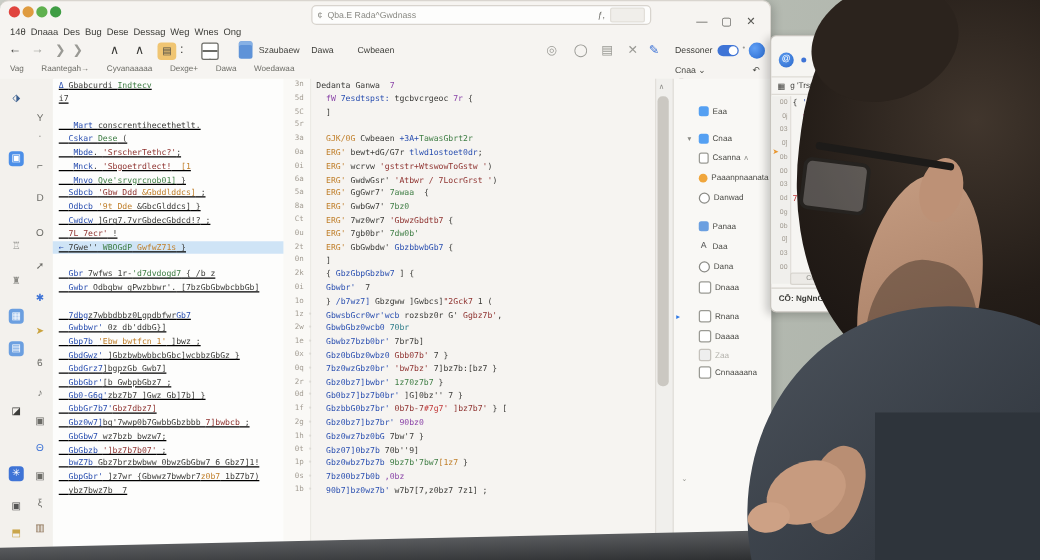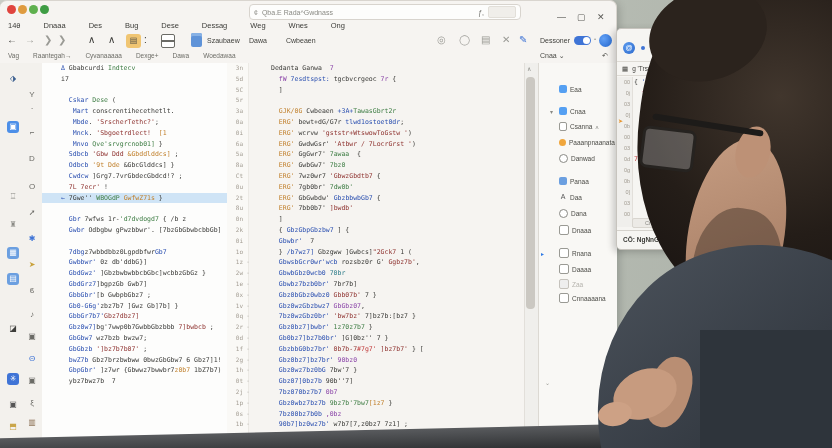--- a/index.html
+++ b/index.html
@@ -11,21 +11,21 @@
     background:#f6f4f1;border-radius:7px 7px 0 0;border:1px solid #d9d5cf;border-left:none;
     box-shadow:2px 2px 8px rgba(0,0,0,.18);}
   .titlebar{position:absolute;left:0;top:0;width:100%;height:18px;}
   .tl{position:absolute;top:4px;width:9px;height:9px;border-radius:50%;}
   .addressbar{position:absolute;left:249px;top:3px;width:262px;height:14px;background:#fdfdfc;
     border:1px solid #d8d4ce;border-radius:4px;font-size:7px;color:#8a8a84;
     display:flex;align-items:center;padding:0 4px;gap:4px;}
   .addr-action{margin-left:auto;color:#6b6b66;}
   .addr-box{width:26px;height:10px;background:#f0eeea;border:1px solid #e2dfd9;border-radius:2px;}
   .winctl{position:absolute;top:11px;font-size:9px;color:#5a5a56;}
-  .menubar{position:absolute;left:8px;top:18px;height:13px;display:flex;gap:23px;
+  .menubar{position:absolute;left:8px;top:18px;height:13px;display:flex;gap:4px;
     font-size:7.5px;color:#3c3c38;align-items:center;}
   .toolbar{position:absolute;left:0;top:31px;width:100%;height:19px;font-size:7px;color:#3e3e3a;}
   .tb{position:absolute;top:2px;font-size:10px;color:#9a9a95;}
   .tb.dark{color:#3a3a37;}
   .tb-hl{position:absolute;left:126px;top:2px;width:15px;height:14px;background:#f0c572;
     border-radius:3px;color:#4a4a45;font-size:8px;text-align:center;line-height:14px;}
   .tb-grid{position:absolute;left:161px;top:2px;width:12px;height:12px;border:1px solid #6b6b66;
     border-radius:2px;background:linear-gradient(#fff 45%,#6b6b66 45%,#6b6b66 55%,#fff 55%),
     linear-gradient(90deg,#fff 45%,#6b6b66 45%,#6b6b66 55%,#fff 55%);}
   .tb-doc{position:absolute;left:191px;top:1px;width:11px;height:14px;background:#5f93d8;
@@ -39,30 +39,30 @@
     background:radial-gradient(circle at 35% 35%,#61a0f5,#2668cf);}
   .crumbs{position:absolute;left:8px;top:51px;display:flex;gap:14px;font-size:6.5px;color:#6d6d67;}
   .panel-head{position:absolute;top:51px;font-size:7px;color:#4a4a45;}
   
   .strip{position:absolute;left:0;top:62px;width:42px;height:386px;background:#f3f1ed;
     border-right:1px solid #e2dfd9;}
   .strip-ic{position:absolute;width:12px;height:12px;font-size:8px;line-height:12px;
     text-align:center;border-radius:3px;}
   .editor-left{position:absolute;left:42px;top:62px;width:185px;height:386px;background:#fdfdfc;
     overflow:hidden;font-family:"DejaVu Sans Mono",monospace;font-size:6.5px;}
-  .lp-line{height:10.8px;line-height:10.8px;white-space:pre;padding-left:19px;}
+  .lp-line{height:10.8px;line-height:10.8px;white-space:pre;padding-left:5px;text-decoration:underline;}
   .lp-line.sel{background:#cfe4f6;}
   .gutter-bg{position:absolute;left:227px;top:62px;width:21px;height:386px;background:#faf9f6;
     border-right:1px solid #eceae5;}
   .editor-mid{position:absolute;left:227px;top:62px;width:297px;height:386px;overflow:hidden;
     font-family:"DejaVu Sans Mono",monospace;font-size:6.5px;}
   .mp-line{height:10.8px;line-height:10.8px;white-space:pre;display:flex;}
   .mp-num{width:16px;text-align:right;color:#a39d93;font-size:6px;flex:none;}
   .mp-dot{width:10px;text-align:center;color:#b2afa9;font-size:6px;flex:none;}
-  .mp-code{white-space:pre;margin-left:18px;}
+  .mp-code{white-space:pre;}
   .scrollbar{position:absolute;left:524px;top:62px;width:13px;height:386px;background:#f0efec;
     border-left:1px solid #e2dfda;}
   .sb-arrow{position:absolute;left:527px;top:64px;font-size:6px;color:#8a8a85;}
   .sb-thumb{position:absolute;left:526px;top:76px;width:9px;height:232px;background:#cbc8c2;
     border-radius:4px;}
   .panel{position:absolute;left:538px;top:62px;width:78px;height:386px;background:#f9f8f5;
     border-left:1px solid #dcd9d3;}
   .tree-row{position:absolute;display:flex;align-items:center;gap:3px;font-size:6.5px;color:#4b4b46;}
   .tree-row .muted-l{color:#b5b3ad;}
   .t-chev{width:6px;color:#8a8a85;font-size:6px;}
@@ -241,36 +241,37 @@
         <span class="strip-ic" style="left: 26px; top: 334px; position: absolute; color: rgb(107, 107, 102);">ξ</span>
         <span class="strip-ic" style="left: 26px; top: 354px; position: absolute; color: rgb(138, 111, 82);">▥</span>
         <span class="strip-ic" style="left: 26px; top: 372px; position: absolute; color: rgb(107, 107, 102);">ι</span>
       </div>
 
     <div class="editor-left">
 
     <div class="lp-line"><span class="tk-b">Δ </span><span class="tk-d">Gbabcurdi </span><span class="tk-g">Indtecv</span></div>
         <div class="lp-line"><span class="tk-d">i7</span></div>
         <div class="lp-line"></div>
+        <div class="lp-line"><span class="tk-d">   </span><span class="tk-b">Mart </span><span class="tk-d">conscrentihecethetlt.</span></div>
         <div class="lp-line"><span class="tk-d">  </span><span class="tk-b">Cskar </span><span class="tk-g">Dese</span><span class="tk-d"> (</span></div>
-        <div class="lp-line"><span class="tk-d">   </span><span class="tk-b">Mart </span><span class="tk-d">conscrentihecethetlt.</span></div>
         <div class="lp-line"><span class="tk-d">   </span><span class="tk-b">Mbde</span><span class="tk-d">. </span><span class="tk-r">'SrscherTethc?'</span><span class="tk-d">;</span></div>
         <div class="lp-line"><span class="tk-d">   </span><span class="tk-b">Mnck</span><span class="tk-d">. </span><span class="tk-r">'Sbgoetrdlect!</span><span class="tk-o">  [1</span></div>
         <div class="lp-line"><span class="tk-d">   </span><span class="tk-b">Mnvo </span><span class="tk-g">Qve'srvgrcnob01]</span><span class="tk-d"> }</span></div>
         <div class="lp-line"><span class="tk-d">  </span><span class="tk-b">Sdbcb </span><span class="tk-r">'Gbw Ddd </span><span class="tk-o">&amp;Gbddlddcs]</span><span class="tk-d"> ;</span></div>
         <div class="lp-line"><span class="tk-d">  </span><span class="tk-b">Odbcb </span><span class="tk-o">'9t Dde </span><span class="tk-d">&amp;GbcGlddcs]</span><span class="tk-d"> }</span></div>
         <div class="lp-line"><span class="tk-d">  </span><span class="tk-b">Cwdcw </span><span class="tk-d">]Grg7.7vrGbdecGbdcd!?</span><span class="tk-d"> ;</span></div>
         <div class="lp-line"><span class="tk-d">  </span><span class="tk-r">7L 7ecr'</span><span class="tk-d"> !</span></div>
         <div class="lp-line sel"><span class="tk-b">← </span><span class="tk-d">7Gwe''</span><span class="tk-g"> WBOGdP</span><span class="tk-o"> GwfwZ71s</span><span class="tk-d"> }</span></div>
         <div class="lp-line"></div>
         <div class="lp-line"><span class="tk-d">  </span><span class="tk-b">Gbr </span><span class="tk-d">7wfws 1r-</span><span class="tk-g">'d7dvdogd7</span><span class="tk-d"> { /b z</span></div>
         <div class="lp-line"><span class="tk-d">  </span><span class="tk-b">Gwbr </span><span class="tk-d">Odbgbw gPwzbbwr'.</span><span class="tk-d"> [7bzGbGbwbcbbGb]</span></div>
         <div class="lp-line"></div>
         <div class="lp-line"><span class="tk-d">  </span><span class="tk-b">7dbg</span><span class="tk-d">z7wbbdbbz0Lgpdbfwr</span><span class="tk-b">Gb7</span></div>
         <div class="lp-line"><span class="tk-d">  </span><span class="tk-b">Gwbbwr'</span><span class="tk-d"> 0z db'ddbG}]</span></div>
+        <div class="lp-line"><span class="tk-d">  </span><span class="tk-b">Gbp7b </span><span class="tk-o">'Ebw bwtfcn 1'</span><span class="tk-d"> ]bwz ;</span></div>
         <div class="lp-line"><span class="tk-d">  </span><span class="tk-b">GbdGwz'</span><span class="tk-d"> ]GbzbwbwbbcbGbc]wcbbzGbGz }</span></div>
         <div class="lp-line"><span class="tk-d">  </span><span class="tk-b">GbdGrz7</span><span class="tk-d">]bgpzGb Gwb7]</span></div>
         <div class="lp-line"><span class="tk-d">  </span><span class="tk-b">GbbGbr'</span><span class="tk-d">[b GwbpbGbz7 ;</span></div>
         <div class="lp-line"><span class="tk-d">  </span><span class="tk-b">Gb0-G6g'</span><span class="tk-d">zbz7b7 ]Gwz Gb]7b] }</span></div>
         <div class="lp-line"><span class="tk-d">  </span><span class="tk-b">GbbGr7b7'</span><span class="tk-r">Gbz7dbz7]</span></div>
         <div class="lp-line"><span class="tk-d">  </span><span class="tk-b">Gbz0w7]</span><span class="tk-d">bg'7wwp0b7GwbbGbzbbb </span><span class="tk-r">7]bwbcb</span><span class="tk-d"> ;</span></div>
         <div class="lp-line"><span class="tk-d">  </span><span class="tk-b">GbGbw7</span><span class="tk-d"> wz7bzb bwzw7;</span></div>
         <div class="lp-line"><span class="tk-d">  </span><span class="tk-b">GbGbzb </span><span class="tk-r">']bz7b7b07'</span><span class="tk-d"> ;</span></div>
         <div class="lp-line"><span class="tk-d">  </span><span class="tk-b">bwZ7b </span><span class="tk-d">Gbz7brzbwbww 0bwzGbGbw7 6 Gbz7]1!</span></div>
         <div class="lp-line"><span class="tk-d">  </span><span class="tk-b">GbpGbr'</span><span class="tk-d"> ]z7wr {Gbwwz7bwwbr7</span><span class="tk-o">z0b7</span><span class="tk-d"> 1bZ7b7)</span></div>
@@ -341,25 +342,20 @@
           <span class="mp-num">0u</span>
           <span class="mp-dot"></span>
           <span class="mp-code"><span class="tk-d">  </span><span class="tk-o">ERG' </span><span class="tk-d">7gb0br' </span><span class="tk-g">7dw0b'</span></span>
         </div>
         <div class="mp-line">
           <span class="mp-num">2t</span>
           <span class="mp-dot"></span>
           <span class="mp-code"><span class="tk-d">  </span><span class="tk-o">ERG' </span><span class="tk-d">GbGwbdw' </span><span class="tk-b">GbzbbwbGb7</span><span class="tk-d"> {</span></span>
         </div>
         <div class="mp-line">
-          <span class="mp-num">8u</span>
-          <span class="mp-dot"></span>
-          <span class="mp-code"><span class="tk-d">  </span><span class="tk-o">ERG' </span><span class="tk-d">7bb0b7' </span><span class="tk-r">]bwdb'</span></span>
-        </div>
-        <div class="mp-line">
           <span class="mp-num">0n</span>
           <span class="mp-dot"></span>
           <span class="mp-code"><span class="tk-d">  ]</span></span>
         </div>
         <div class="mp-line">
           <span class="mp-num">2k</span>
           <span class="mp-dot"></span>
           <span class="mp-code"><span class="tk-d">  { </span><span class="tk-b">GbzGbpGbzbw7</span><span class="tk-d"> ] {</span></span>
         </div>
         <div class="mp-line">
@@ -386,25 +382,20 @@
           <span class="mp-num">1e</span>
           <span class="mp-dot">◦</span>
           <span class="mp-code"><span class="tk-b">  Gbwbz7bzb0br'</span><span class="tk-d"> 7br7b]</span></span>
         </div>
         <div class="mp-line">
           <span class="mp-num">0x</span>
           <span class="mp-dot">◦</span>
           <span class="mp-code"><span class="tk-b">  Gbz0bGbz0wbz0</span><span class="tk-r"> Gbb07b'</span><span class="tk-d"> 7 }</span></span>
         </div>
         <div class="mp-line">
-          <span class="mp-num">1v</span>
-          <span class="mp-dot">◦</span>
-          <span class="mp-code"><span class="tk-b">  Gbz0wzGbzbwz7</span><span class="tk-p"> GbGbz07</span><span class="tk-d">,</span></span>
-        </div>
-        <div class="mp-line">
           <span class="mp-num">0q</span>
           <span class="mp-dot">◦</span>
           <span class="mp-code"><span class="tk-b">  7bz0wzGbz0br'</span><span class="tk-r"> 'bw7bz'</span><span class="tk-d"> 7]bz7b:[bz7 }</span></span>
         </div>
         <div class="mp-line">
           <span class="mp-num">2r</span>
           <span class="mp-dot">◦</span>
           <span class="mp-code"><span class="tk-b">  Gbz0bz7]bwbr'</span><span class="tk-g"> 1z70z7b7</span><span class="tk-d"> }</span></span>
         </div>
         <div class="mp-line">
@@ -423,26 +414,21 @@
           <span class="mp-code"><span class="tk-b">  Gbz0bz7]bz7br'</span><span class="tk-p"> 90bz0</span></span>
         </div>
         <div class="mp-line">
           <span class="mp-num">1h</span>
           <span class="mp-dot">◦</span>
           <span class="mp-code"><span class="tk-b">  Gbz0wz7bz0bG</span><span class="tk-d"> 7bw'7 }</span></span>
         </div>
         <div class="mp-line">
           <span class="mp-num">0t</span>
           <span class="mp-dot">◦</span>
-          <span class="mp-code"><span class="tk-b">  Gbz07]0bz7b</span><span class="tk-d"> 90b''7]</span></span>
-        </div>
-        <div class="mp-line">
-          <span class="mp-num">2j</span>
-          <span class="mp-dot">◦</span>
-          <span class="mp-code"><span class="tk-b">  7bz070bz7b7</span><span class="tk-p"> 0b7</span></span>
+          <span class="mp-code"><span class="tk-b">  Gbz07]0bz7b</span><span class="tk-d"> 70b''9]</span></span>
         </div>
         <div class="mp-line">
           <span class="mp-num">1p</span>
           <span class="mp-dot">◦</span>
           <span class="mp-code"><span class="tk-b">  Gbz0wbz7bz7b</span><span class="tk-g"> 9bz7b'7bw7</span><span class="tk-o">[1z7</span><span class="tk-d"> }</span></span>
         </div>
         <div class="mp-line">
           <span class="mp-num">0s</span>
           <span class="mp-dot">◦</span>
           <span class="mp-code"><span class="tk-b">  7bz00bz7b0b</span><span class="tk-p"> ,0bz</span></span>

